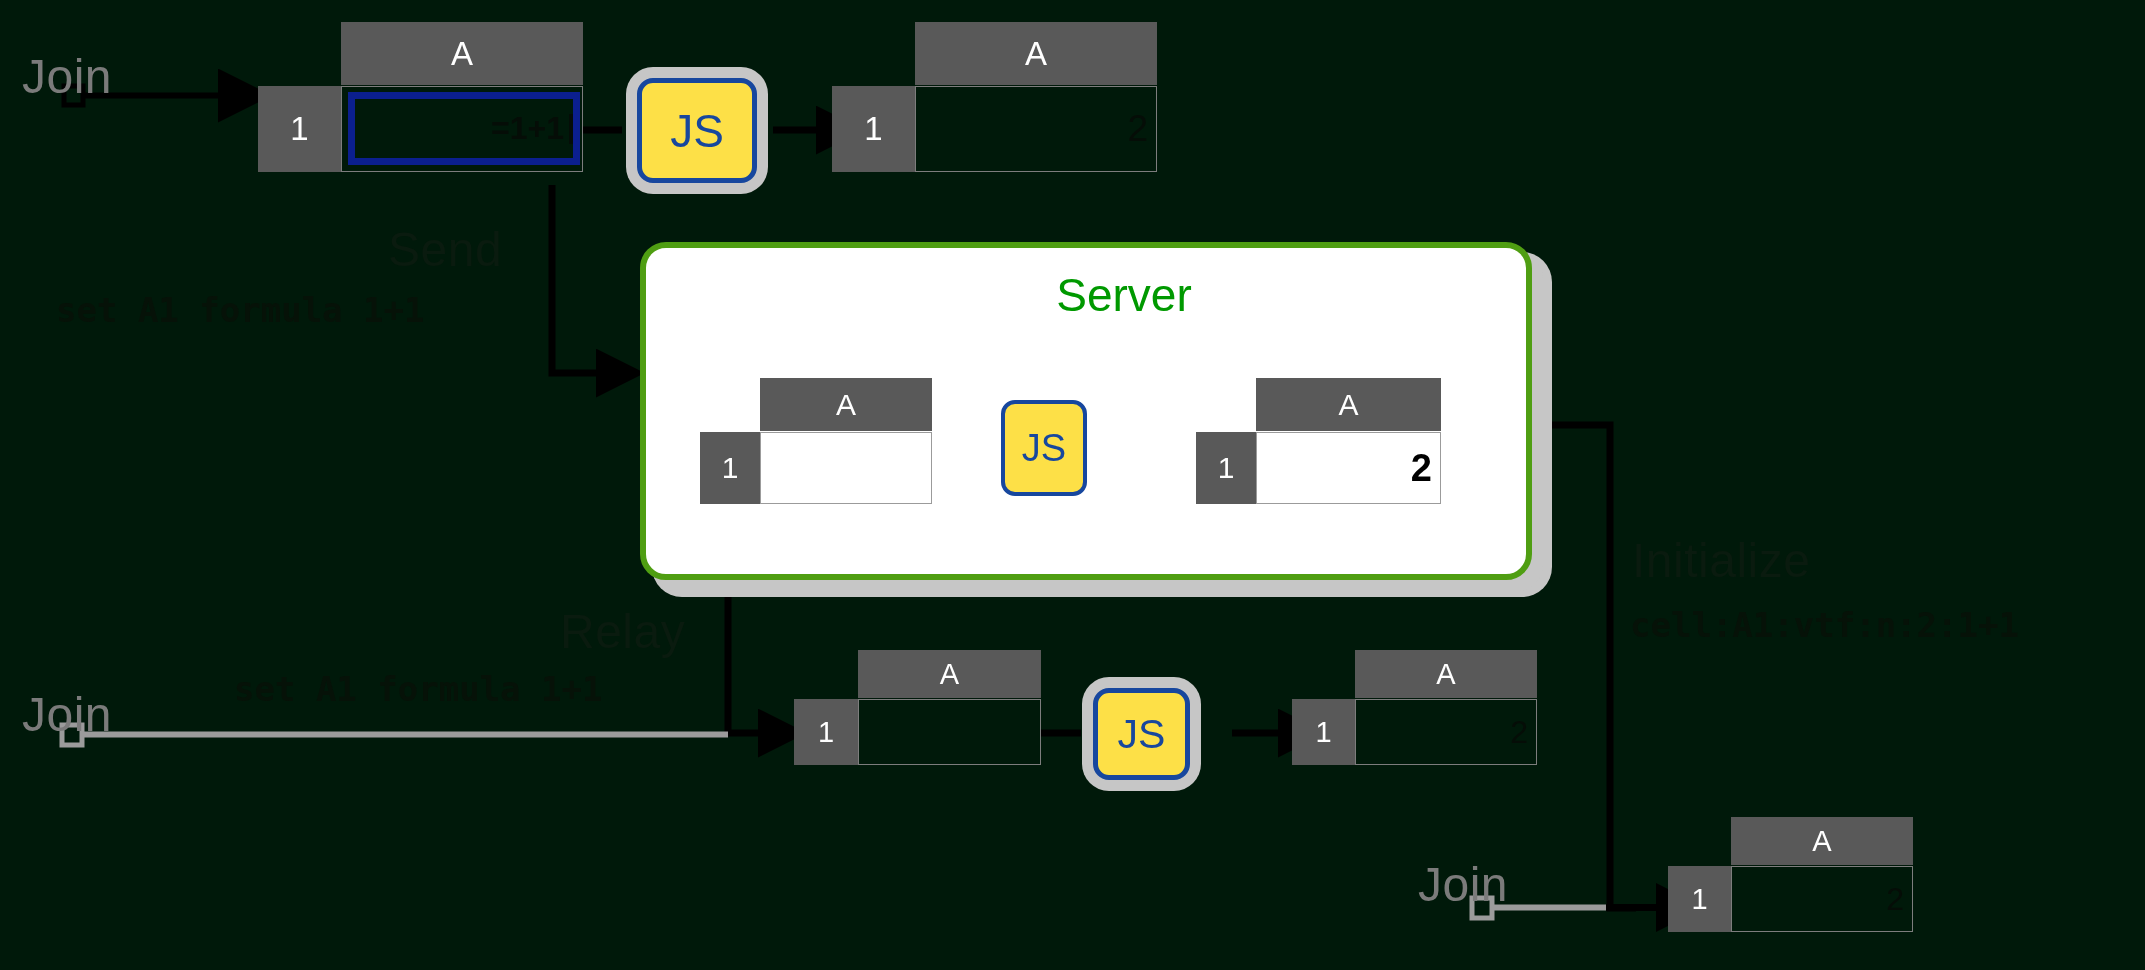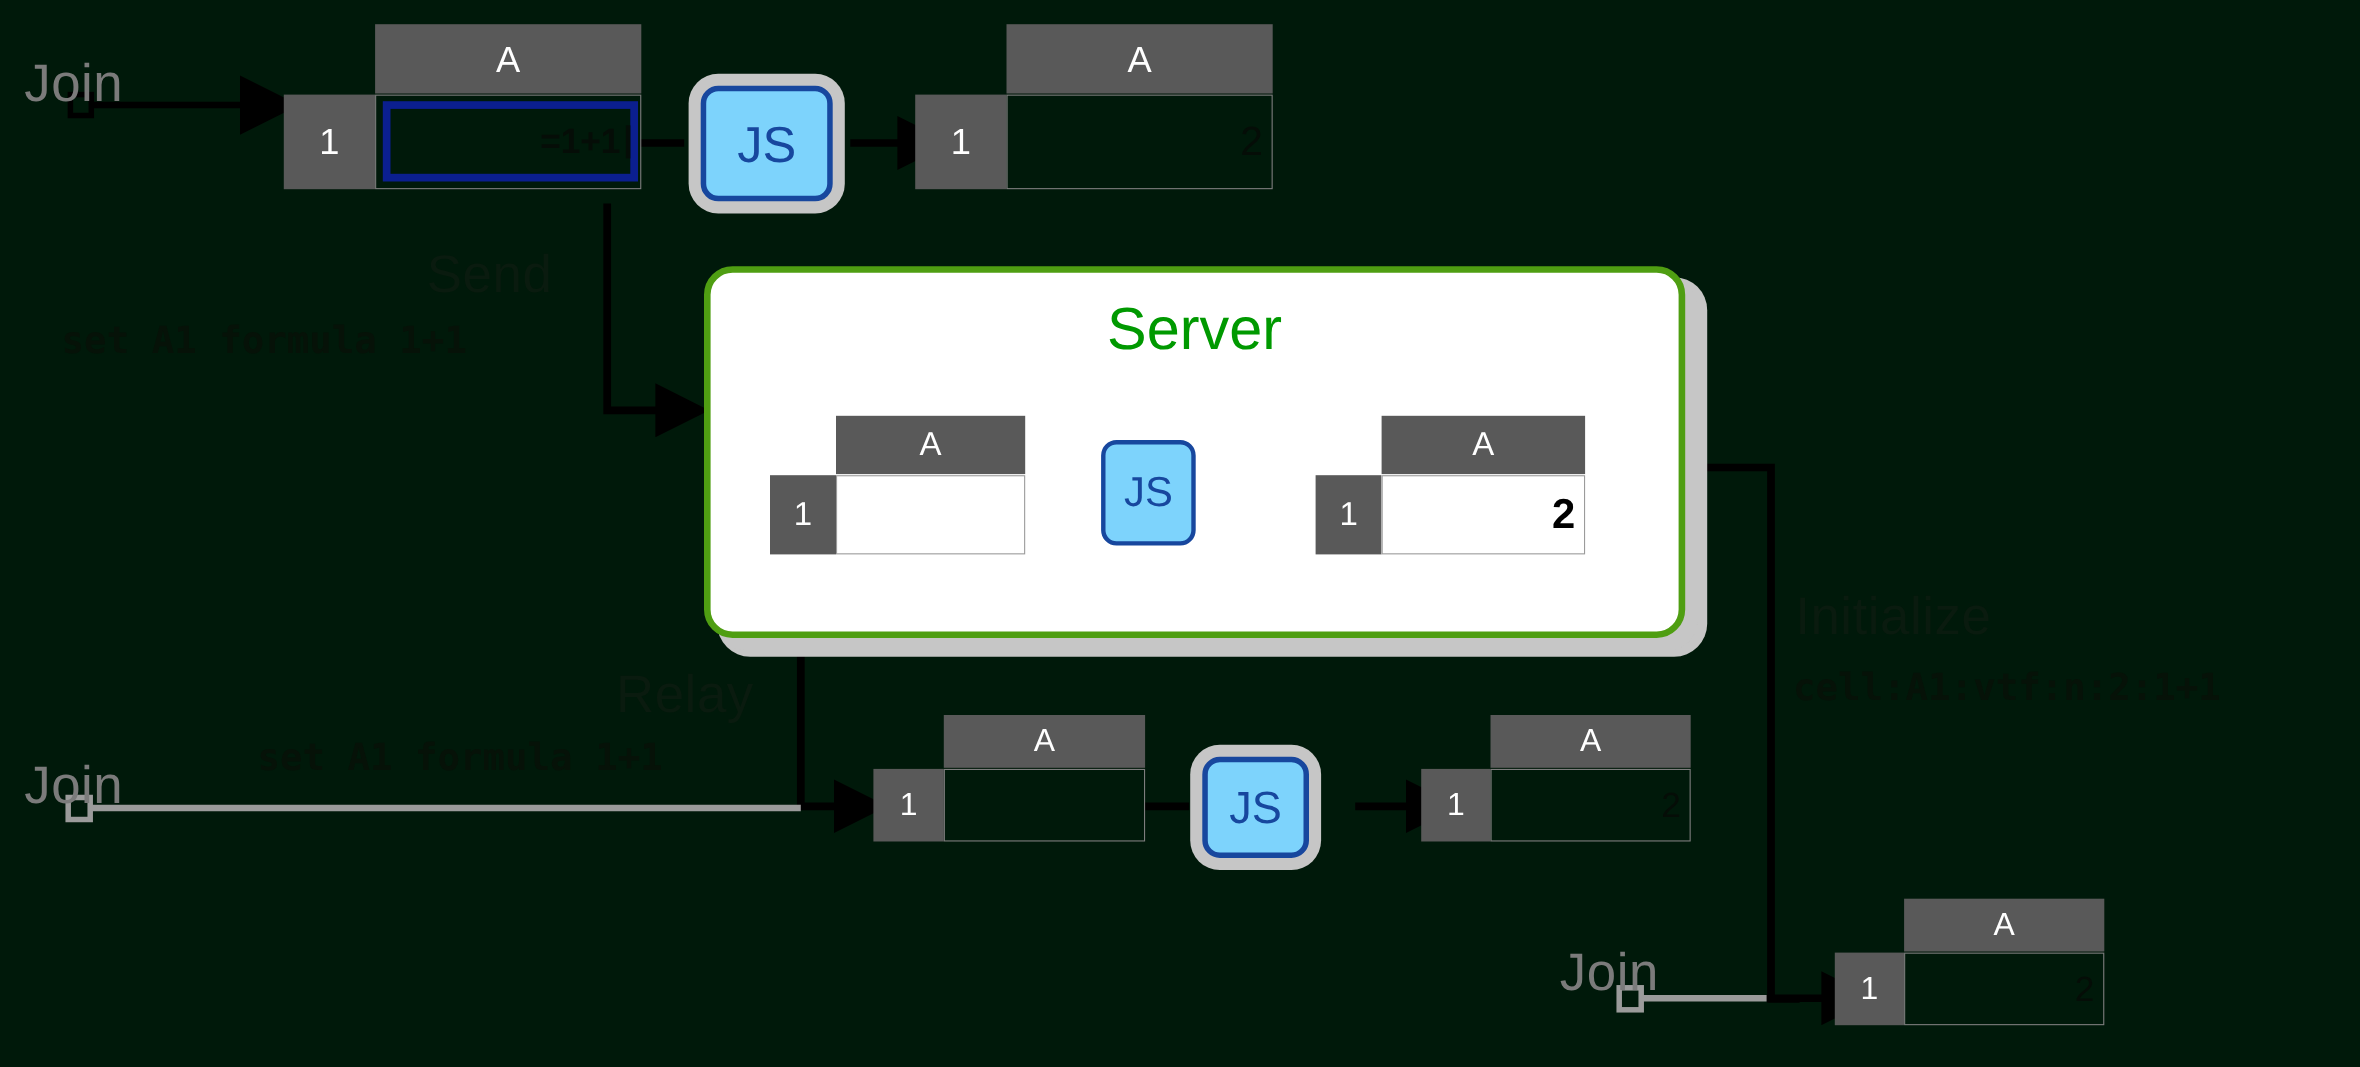--- a/index.html
+++ b/index.html
@@ -110,21 +110,21 @@
     height: 30px;
     background: #050d07;
     margin-left: 1px;
     vertical-align: middle;
   }
 
   
   .jsbadge {
     position: absolute;
     box-sizing: border-box;
-    background: #7dd3fc;
+    background: #fde047;
     border: 5px solid #17479e;
     border-radius: 16px;
     color: #17479e;
     font-family: "Liberation Sans", sans-serif;
     font-weight: 400;
     display: flex;
     align-items: center;
     justify-content: center;
     box-shadow: 0 0 0 11px #c6c6c6;
   }
@@ -224,21 +224,21 @@
     <div class="cell" style="left:83px; top:64px; width:242px; height:86px; font-size:37px;">
       <span class="txt">2</span>
     </div>
   </div>
 
   <div class="lbl-action" style="left:388px; top:222px; font-size:48px;">Send</div>
   <div class="lbl-mono" style="left:56px; top:290px; font-size:34px;">set A1 formula 1+1</div>
 
   <div class="server-shadow" style="left:652px; top:252px; width:900px; height:345px;"></div>
   <div class="server" style="left:640px; top:242px; width:892px; height:338px;">
-    <div class="server-title" style="left:0; top:20px; font-size:54px;">Server</div>
+    <div class="server-title" style="left:0; top:20px; font-size:46px;padding-left:38px;">Server</div>
   </div>
 
   <div class="sheet on-white" style="left:700px; top:378px; width:232px; height:140px;">
     <div class="colhdr" style="left:60px; top:0; width:172px; height:53px; font-size:30px;">A</div>
     <div class="rowhdr" style="left:0; top:54px; width:60px; height:72px; font-size:30px;">1</div>
     <div class="cell" style="left:60px; top:54px; width:172px; height:72px; font-size:33px;">
       <span class="txt"></span>
     </div>
   </div>
 

